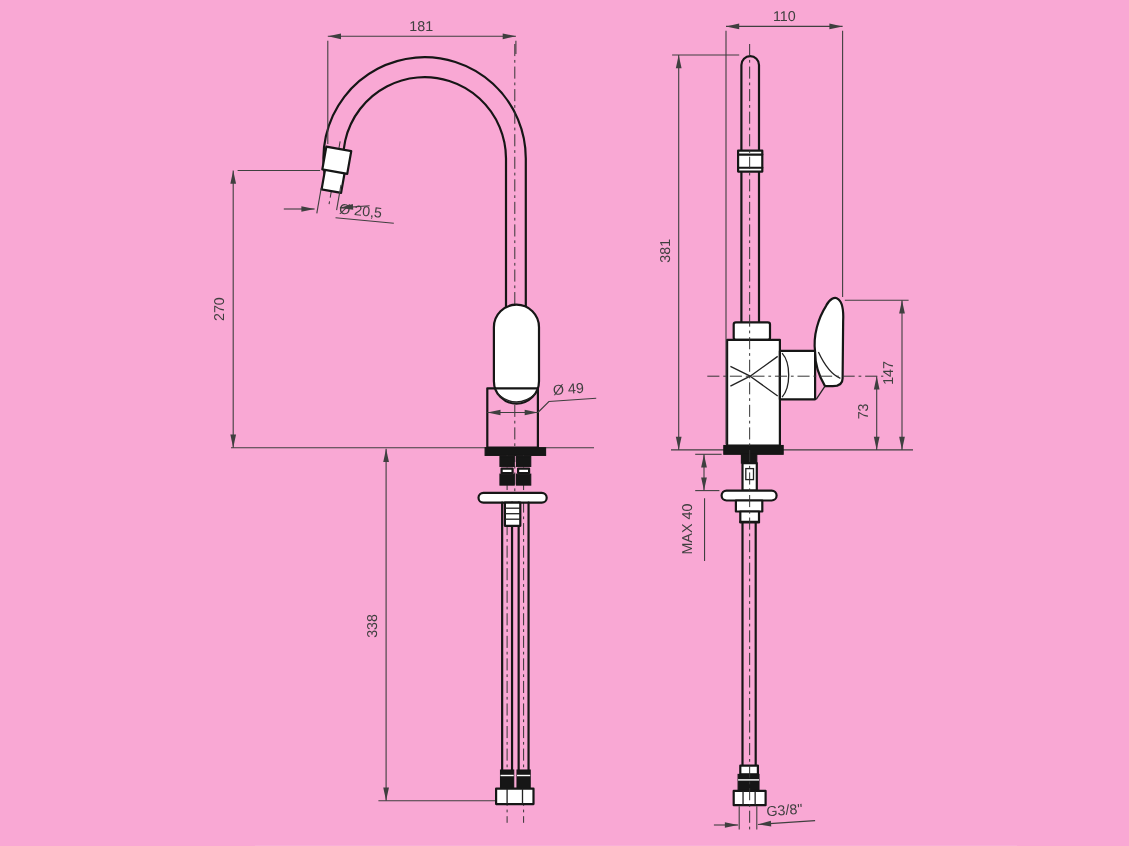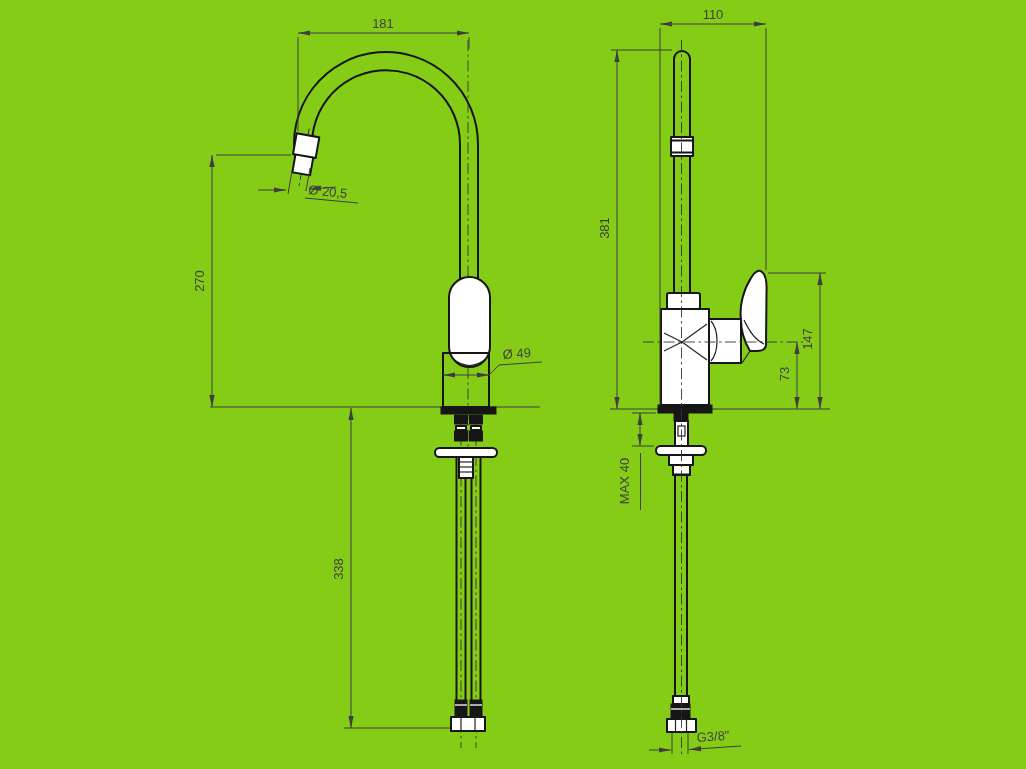--- a/index.html
+++ b/index.html
@@ -1,16 +1,16 @@
 <!DOCTYPE html>
 <html><head>
 <meta charset="utf-8">
 <style>
   html,body{margin:0;padding:0;background:#ffffff;}
-  .stage{width:1026px;height:769px;background:#84cc16;position:relative;overflow:hidden;}
+  .stage{width:1026px;height:769px;background:#f9a8d4;position:relative;overflow:hidden;}
   svg{display:block;}
   .obj{stroke:#161616;stroke-width:2;fill:none;stroke-linecap:round;stroke-linejoin:round;}
   .objf{stroke:#161616;stroke-width:2;fill:#ffffff;stroke-linejoin:round;}
   .solid{fill:#161616;stroke:#161616;stroke-width:1;}
   .det{stroke:#222222;stroke-width:1.2;fill:none;}
   .dim{stroke:#3f3f3f;stroke-width:1;fill:none;}
   .cl{stroke:#333333;stroke-width:0.9;fill:none;stroke-dasharray:11 3.5 2.5 3.5;}
   .wline{stroke:#ffffff;stroke-width:1.3;fill:none;}
   text{font-family:"Liberation Sans","DejaVu Sans",sans-serif;font-size:13px;fill:#3f3f3f;}
 </style>

